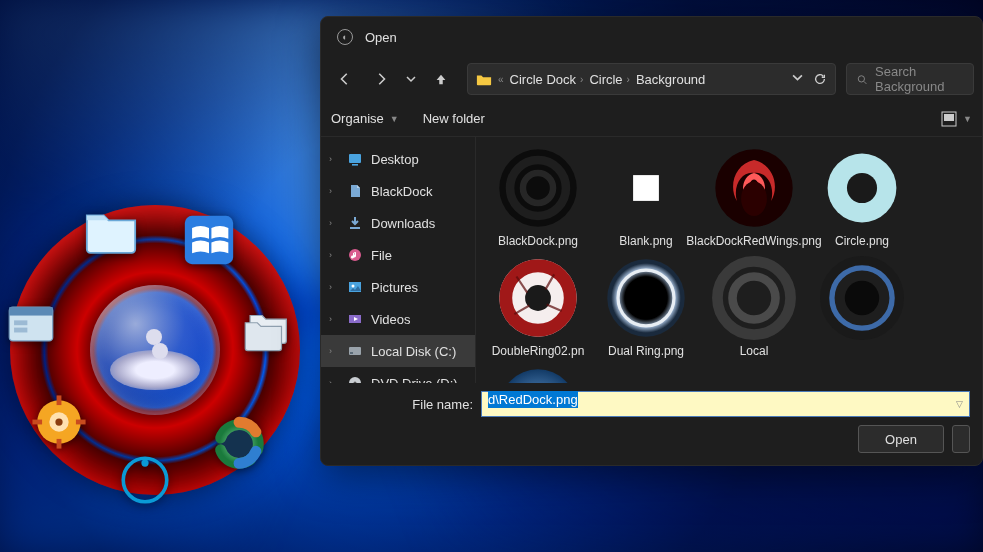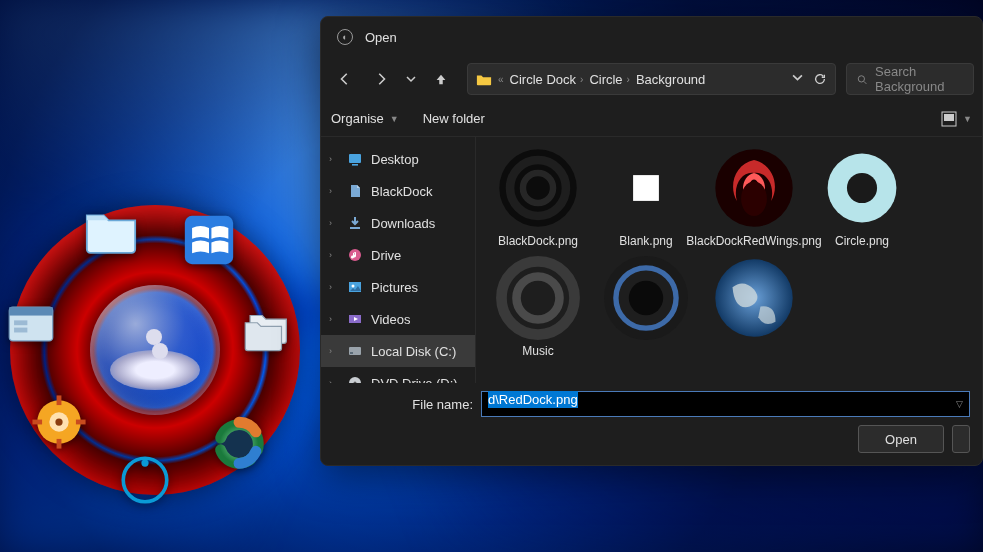--- a/index.html
+++ b/index.html
@@ -102,21 +102,21 @@
 .tree-chev{color:#888;font-size:9px;width:10px;}
 .tree-icon{width:16px;height:16px;display:flex;align-items:center;justify-content:center;}
 .content{flex:1;padding:8px 0 0 12px;overflow:hidden;}
 .grid{display:flex;flex-wrap:wrap;gap:6px 8px;}
 .thumb{width:100px;display:flex;flex-direction:column;align-items:center;gap:4px;font-size:12px;text-align:right;cursor:pointer;}
 .thumb .box{width:86px;height:86px;display:flex;align-items:center;justify-content:center;}
 .thumb .label{line-height:1.15;max-height:30px;overflow:hidden;}
 .footer{padding:8px 12px 12px 12px;font-size:13px;}
 .footer-row{display:flex;align-items:center;gap:8px;margin-bottom:8px;}
 .footer-label{width:140px;text-align:right;}
-.fn-input{flex:1;height:26px;background:#000000;border:1px solid #4a7ab8;padding:0 6px;color:#fff;position:relative;}
+.fn-input{flex:1;height:26px;background:#fef9c3;border:1px solid #4a7ab8;padding:0 6px;color:#fff;position:relative;}
 .fn-input .sel{background:#0078d4;color:#fff;padding:1px 0;}
 .combo{width:115px;height:26px;background:#2c2c2c;border:1px solid #444;padding:0 6px;display:flex;align-items:center;}
 .btn-row{display:flex;justify-content:flex-end;gap:8px;}
 .dlg-btn{width:86px;height:28px;background:#2c2c2c;border:1px solid #555;border-radius:3px;display:flex;align-items:center;justify-content:center;cursor:pointer;}
 .dd-arrow{position:absolute;right:6px;top:50%;transform:translateY(-50%);color:#888;font-size:9px;pointer-events:none;}
 </style>
 </head>
 <body>
 
 <div class="wallpaper"></div>
@@ -304,21 +304,21 @@
           <span>Downloads</span>
         </div>
         <div class="tree-item">
           <span class="tree-chev">›</span>
           <span class="tree-icon">
             <svg width="16" height="16" viewBox="0 0 16 16">
               <circle cx="8" cy="8" r="6" fill="#d95b8e"></circle>
               <path d="M7 5 v5 a1.5 1.5 0 1 1 -1 -1.4 V6 l3 -1 v4 a1.5 1.5 0 1 1 -1 -1.4" fill="#fff"></path>
             </svg>
           </span>
-          <span>Drive</span>
+          <span>File</span>
         </div>
         <div class="tree-item">
           <span class="tree-chev">›</span>
           <span class="tree-icon">
             <svg width="16" height="16" viewBox="0 0 16 16">
               <rect x="2" y="3" width="12" height="10" fill="#4aa3df"></rect>
               <circle cx="6" cy="7" r="1.5" fill="#fff"></circle>
               <path d="M3 12 l3 -3 l2 2 l3 -4 l3 5 z" fill="#2f6fa3"></path>
             </svg>
           </span>
@@ -391,25 +391,58 @@
               <svg viewBox="0 0 80 80">
                 <circle cx="40" cy="40" r="32" fill="#b7e4ea"></circle>
                 <circle cx="40" cy="40" r="14" fill="#1a1a1a"></circle>
               </svg>
             </div>
             <div class="label">Circle.png</div>
           </div>
           <div class="thumb">
             <div class="box">
               <svg viewBox="0 0 80 80">
+                <circle cx="40" cy="40" r="36" fill="#f5eeee"></circle>
+                <circle cx="40" cy="40" r="30" fill="none" stroke="#a01818" stroke-width="12"></circle>
+                <circle cx="40" cy="40" r="12" fill="#1a1a1a"></circle>
+                <g stroke="#5a0a0a" stroke-width="2" opacity="0.7">
+                  <path d="M20 20 l10 15"></path>
+                  <path d="M55 18 l-8 14"></path>
+                  <path d="M18 55 l14 -8"></path>
+                  <path d="M62 52 l-14 -6"></path>
+                </g>
+              </svg>
+            </div>
+            <div class="label">DoubleRing02.pn</div>
+          </div>
+          <div class="thumb">
+            <div class="box">
+              <svg viewBox="0 0 80 80">
+                <defs>
+                  <radialGradient id="dr1">
+                    <stop offset="0.55" stop-color="#000"></stop>
+                    <stop offset="0.75" stop-color="#9db5d2"></stop>
+                    <stop offset="0.9" stop-color="#1a2a3d"></stop>
+                  </radialGradient>
+                </defs>
+                <circle cx="40" cy="40" r="36" fill="url(#dr1)"></circle>
+                <circle cx="40" cy="40" r="16" fill="#000"></circle>
+                <circle cx="40" cy="40" r="26" fill="none" stroke="#e8eef4" stroke-width="3"></circle>
+              </svg>
+            </div>
+            <div class="label">Dual Ring.png</div>
+          </div>
+          <div class="thumb">
+            <div class="box">
+              <svg viewBox="0 0 80 80">
                 <circle cx="40" cy="40" r="34" fill="none" stroke="#3a3a3a" stroke-width="10"></circle>
                 <circle cx="40" cy="40" r="20" fill="none" stroke="#4a4a4a" stroke-width="8"></circle>
               </svg>
             </div>
-            <div class="label">Music</div>
+            <div class="label">Local</div>
           </div>
           <div class="thumb">
             <div class="box">
               <svg viewBox="0 0 80 80">
                 <circle cx="40" cy="40" r="34" fill="none" stroke="#1a1a1a" stroke-width="10"></circle>
                 <circle cx="40" cy="40" r="28" fill="none" stroke="#3d6aa8" stroke-width="5"></circle>
                 <circle cx="40" cy="40" r="16" fill="#0a0a0a"></circle>
               </svg>
             </div>
           </div>

